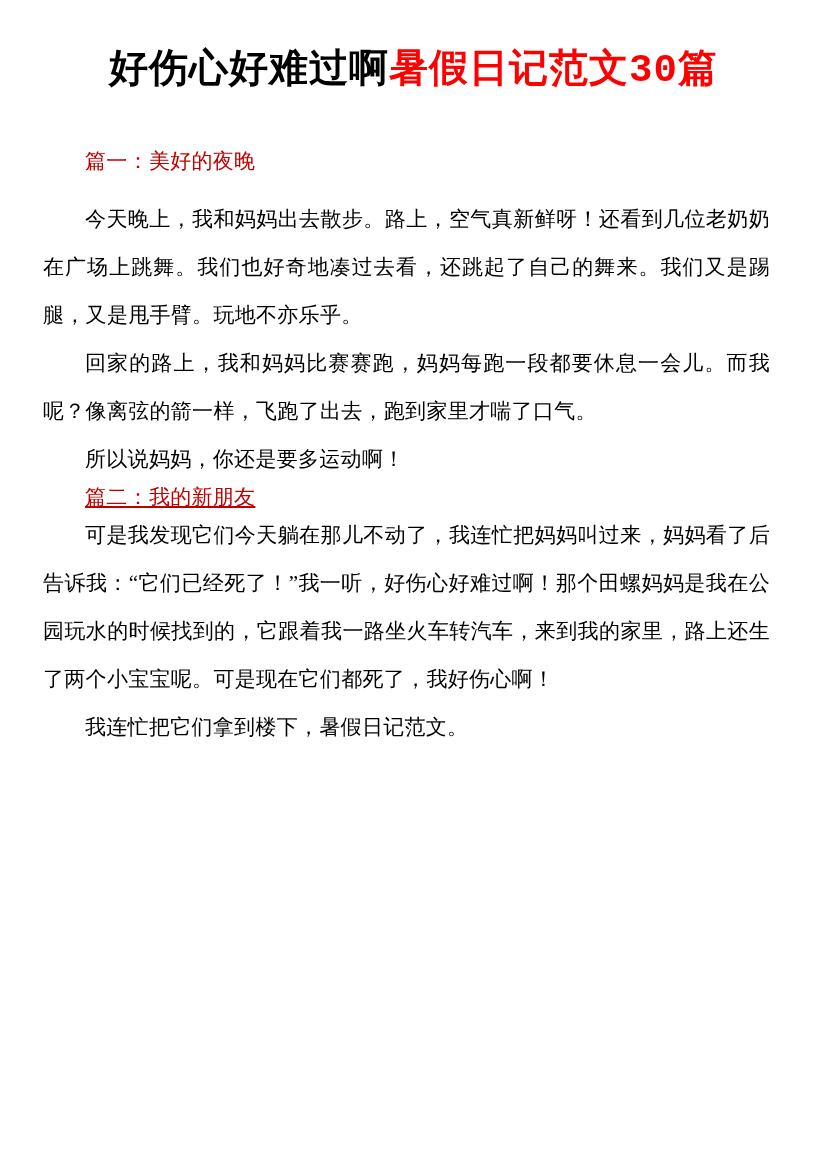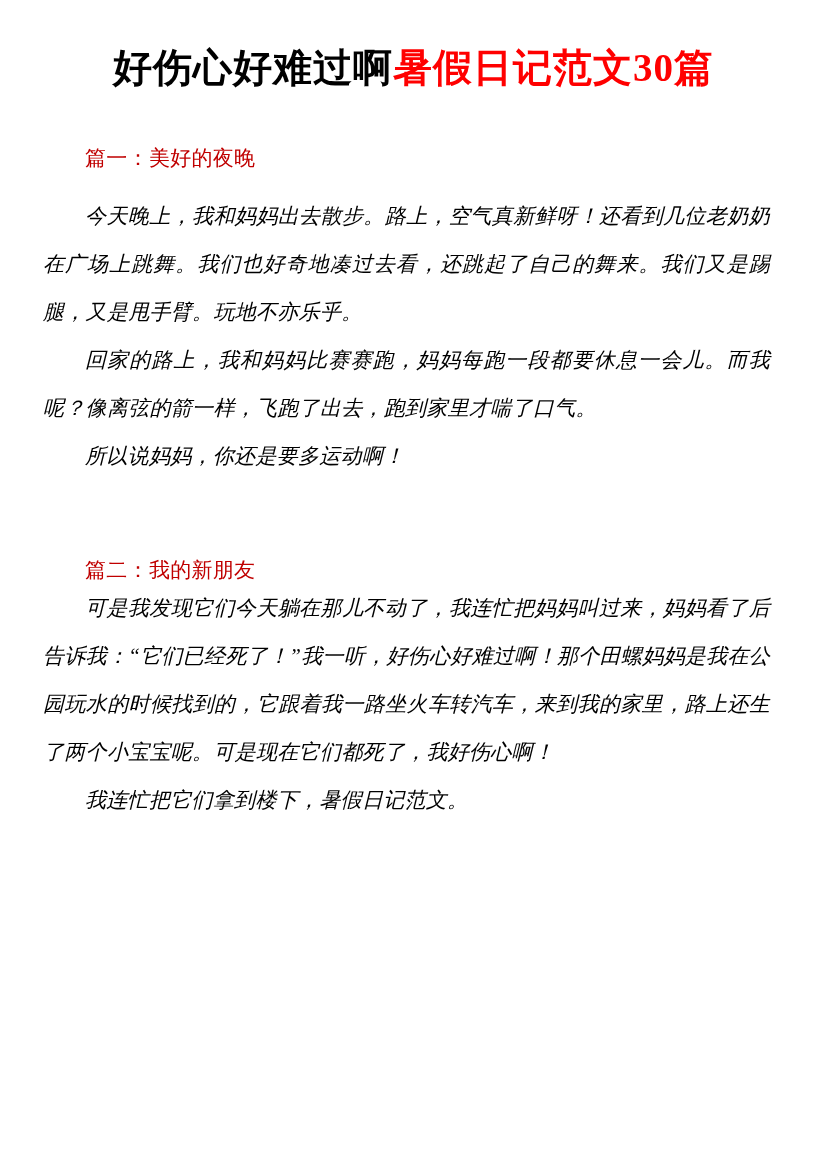--- a/index.html
+++ b/index.html
@@ -21,49 +21,49 @@
     line-height: 48px;
     text-align: center;
     font-size: 39px;
     font-weight: bold;
     color: var(--text-color, #000000);
     letter-spacing: 1px;
     white-space: nowrap;
   }
   .doc-title .title-red {
     color: var(--title-red, #ff0000);
+    font-family: Liberation Mono, monospace;
   }
   .content {
     margin-left: 43px;
     width: 727px;
   }
   .section-heading {
     margin: 0;
     font-size: 21px;
     font-weight: normal;
     line-height: 28px;
     text-indent: 2em;
     color: var(--heading-red, #c00000);
     letter-spacing: 0.3px;
   }
   .section-heading.first {
     margin-top: 52px;
   }
   .section-heading.second {
-    margin-top: 76px;
+    text-decoration: underline;
   }
   .body-para {
     margin: 0;
     font-size: 21px;
     line-height: 48px;
     text-align: justify;
     text-indent: 2em;
     color: var(--text-color, #000000);
     letter-spacing: 0.3px;
-    font-style: italic;
   }
   .body-para.para-first {
     margin-top: 20px;
   }
   .page-footer {
     position: absolute;
     top: 1098px;
     left: 0;
     width: 100%;
     text-align: center;

